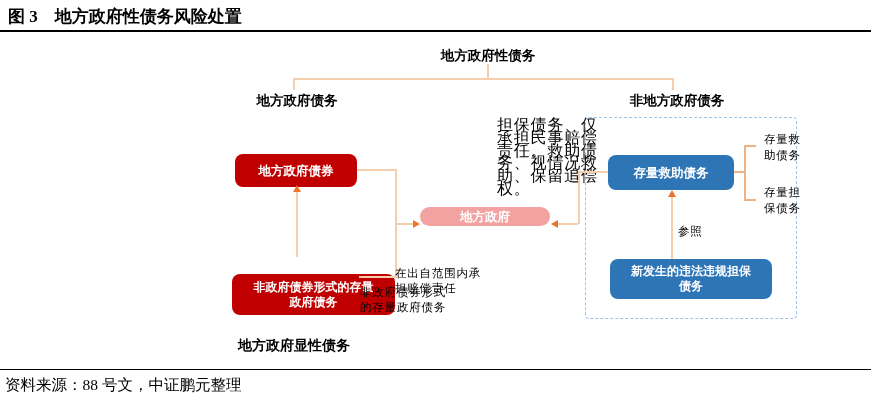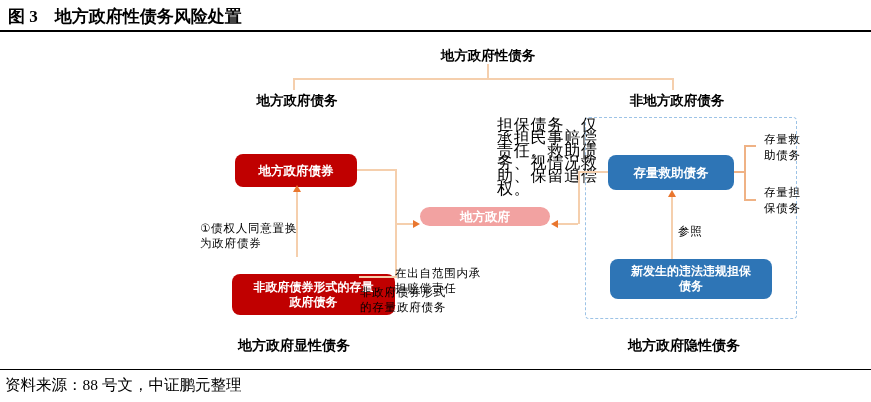--- a/index.html
+++ b/index.html
@@ -53,21 +53,20 @@
 
   <div class="dashed-rect"></div>
 
   <div class="note" style="left:497px;top:119px;width:116px;">担保债务、仅承担民事赔偿责任。救助债务、视情况救助、保留追偿权。</div>
 
   <div class="node red" style="left:235px;top:154px;width:122px;height:33px;">地方政府债券</div>
   <div class="node red" style="left:232px;top:274px;width:127px;height:41px;font-size:12px;padding:0 18px;">非政府债券形式的存量政府债务</div>
 
   <div class="line-v" style="left:296px;top:190px;height:67px;"></div>
   <div class="arr up" style="left:292.5px;top:185px;"></div>
-  <div class="ann" style="left:200px;top:221px;width:102px;">①债权人同意置换为政府债券</div>
   <div class="ann" style="left:360px;top:285px;width:96px;">非政府债券形式的存量政府债务</div>
 
   <div class="line-h" style="left:357px;top:169px;width:40px;"></div>
   <div class="line-h" style="left:359px;top:276px;width:38px;"></div>
   <div class="line-v" style="left:395px;top:169px;height:109px;"></div>
   <div class="line-h" style="left:395px;top:223px;width:18px;"></div>
   <div class="arr right" style="left:413px;top:219.5px;"></div>
 
   <div class="ann" style="left:395px;top:242px;width:94px;margin-top:24px;">在出自范围内承担赔偿责任</div>
 
@@ -86,18 +85,17 @@
   <div class="ann" style="left:678px;top:224px;">参照</div>
 
   <div class="line-h brk" style="left:734px;top:171px;width:11px;"></div>
   <div class="line-v brk" style="left:744px;top:145px;height:56px;"></div>
   <div class="line-h brk" style="left:744px;top:145px;width:12px;"></div>
   <div class="line-h brk" style="left:744px;top:199px;width:12px;"></div>
   <div class="ann" style="left:764px;top:131px;width:46px;line-height:16px;">存量救助债务</div>
   <div class="ann" style="left:764px;top:184px;width:46px;line-height:16px;">存量担保债务</div>
 
   <div class="footer-label" style="left:238px;top:337px;">地方政府显性债务</div>
-  <div class="footer-label" style="left:628px;top:337px;">地方政府隐性债务</div>
 
   <div class="src-rule"></div>
   <div class="src-note">资料来源：88 号文，中证鹏元整理</div>
 
 </div>
 
 </body></html>

